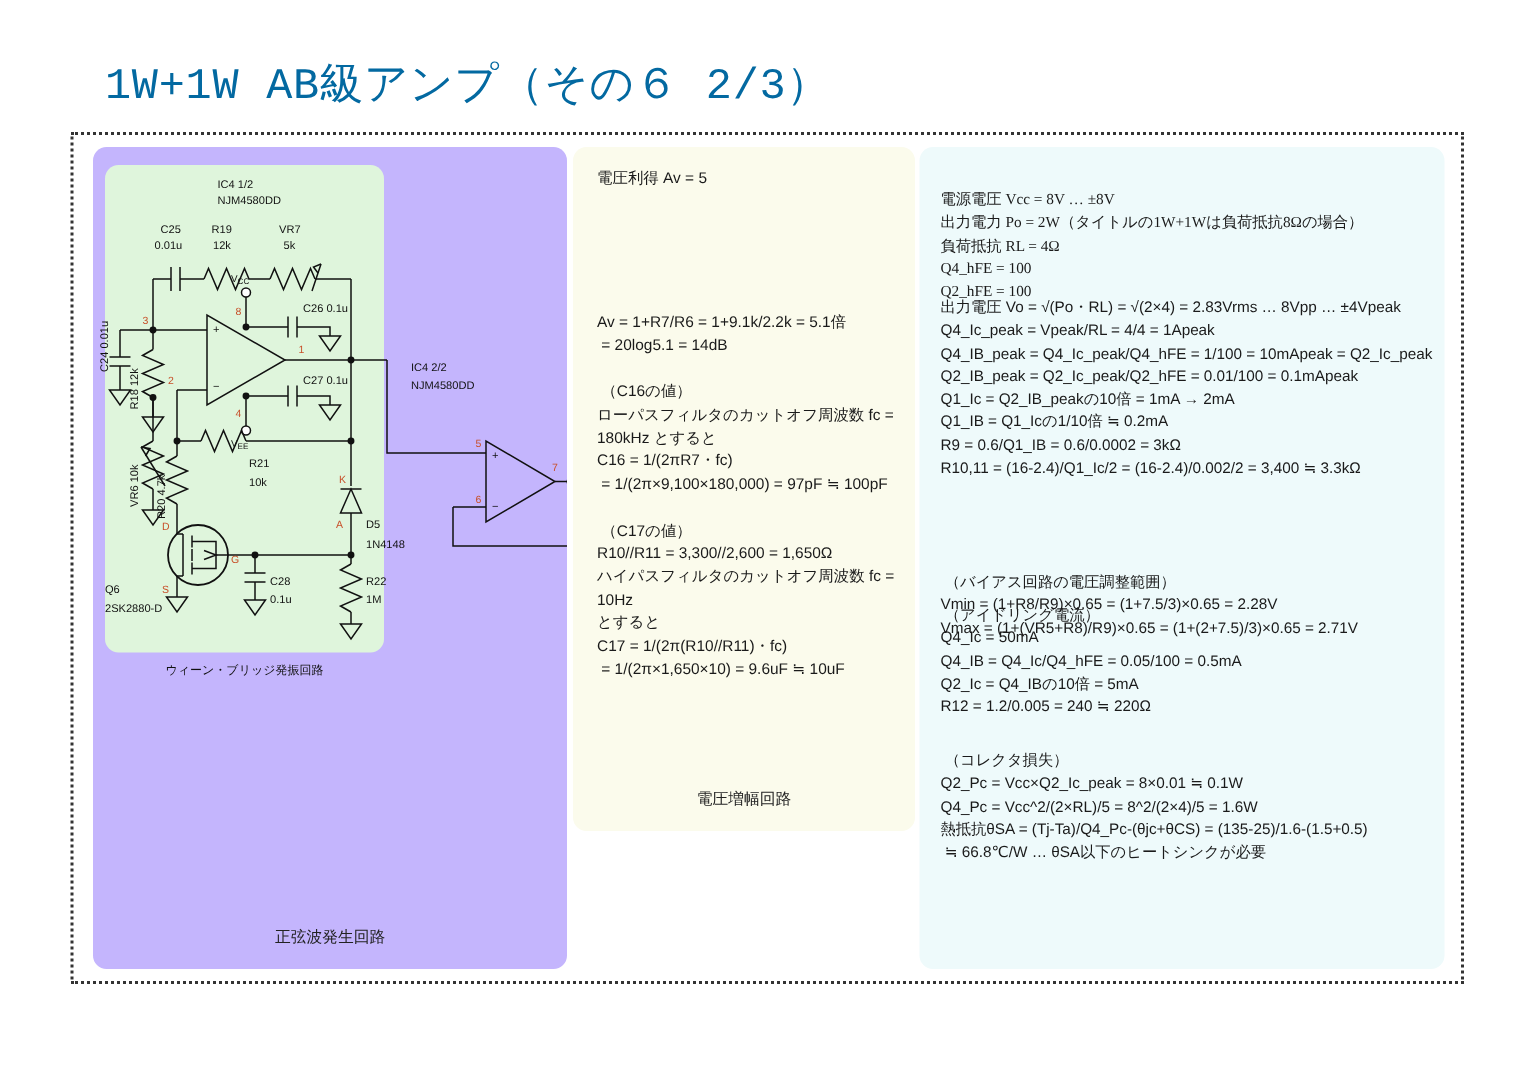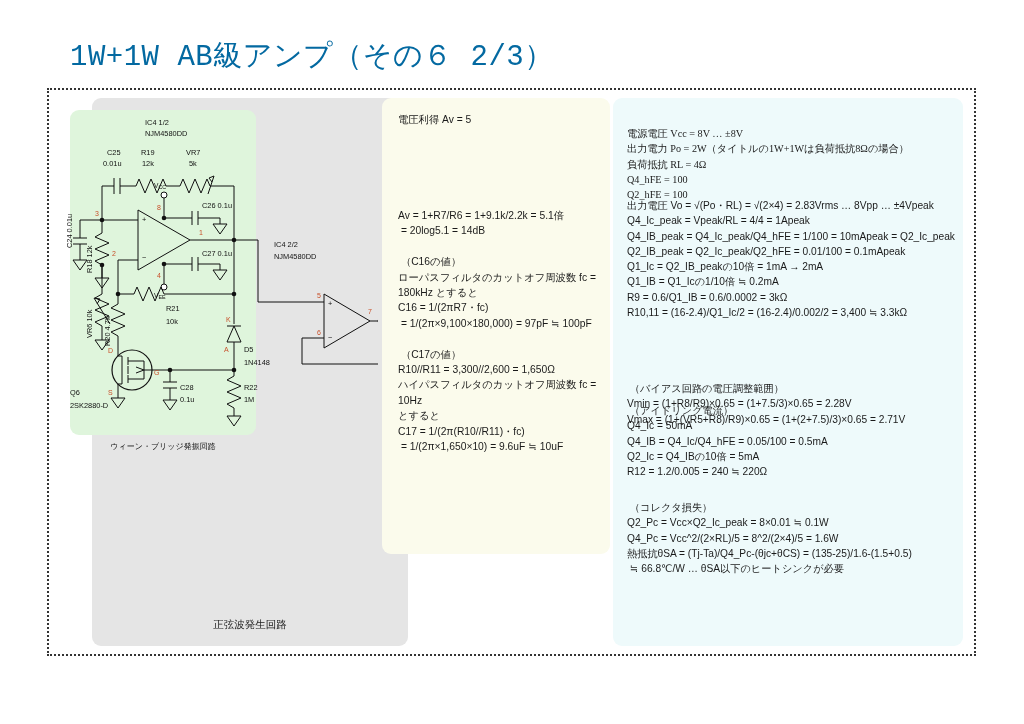--- a/index.html
+++ b/index.html
@@ -11,21 +11,21 @@
   #page-title{
     position:absolute;left:70px;top:36px;
     font-family:Liberation Mono, monospace;
     font-size:29px;color:#0369a1;letter-spacing:0.5px;white-space:nowrap;
   }
   #page-frame{
     position:absolute;left:47px;top:88px;width:929px;height:568px;
     border:2px dotted #333;box-sizing:border-box;
   }
   .panel{position:absolute;border-radius:9px;box-sizing:border-box;}
-  #panel-osc{left:62px;top:98px;width:316px;height:548px;background:#e5e5e5;margin-left:30px;}
+  #panel-osc{left:62px;top:98px;width:316px;height:548px;background:#c4b5fd;}
   #panel-vamp{left:382px;top:98px;width:228px;height:456px;background:#fbfbec;}
   #panel-iamp{left:613px;top:98px;width:350px;height:548px;background:#eefafb;}
   .panel-caption{
     position:absolute;left:0;right:0;bottom:14px;text-align:center;
     font-size:10.5px;color:#222;
   }
   .col-text{
     position:absolute;left:16px;top:14px;right:8px;
     font-size:10.3px;line-height:15.4px;color:#1a1a1a;white-space:pre-wrap;
   }
@@ -244,20 +244,21 @@
 180kHz とすると
 C16 = 1/(2πR7・fc)
  = 1/(2π×9,100×180,000) = 97pF ≒ 100pF
 
  （C17の値）
 R10//R11 = 3,300//2,600 = 1,650Ω
 ハイパスフィルタのカットオフ周波数 fc = 10Hz
 とすると
 C17 = 1/(2π(R10//R11)・fc)
  = 1/(2π×1,650×10) = 9.6uF ≒ 10uF</div>
+  <div class="panel-caption">電圧増幅回路</div>
 </div>
 
 <div class="panel" id="panel-iamp">
   <div class="col-text" style="top:28px;font-family:Liberation Serif, serif;">電源電圧 Vcc = 8V … ±8V
 出力電力 Po = 2W（タイトルの1W+1Wは負荷抵抗8Ωの場合）
 負荷抵抗 RL = 4Ω
 Q4_hFE = 100
 Q2_hFE = 100</div>
   <div class="col-text" style="top:100px;">出力電圧 Vo = √(Po・RL) = √(2×4) = 2.83Vrms … 8Vpp … ±4Vpeak
 Q4_Ic_peak = Vpeak/RL = 4/4 = 1Apeak

